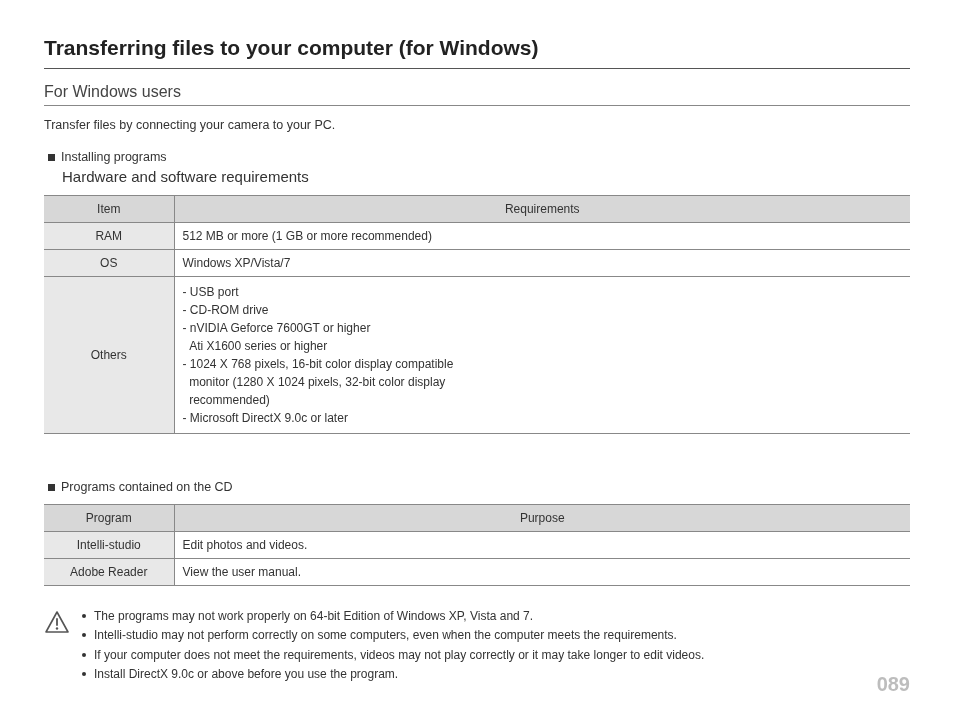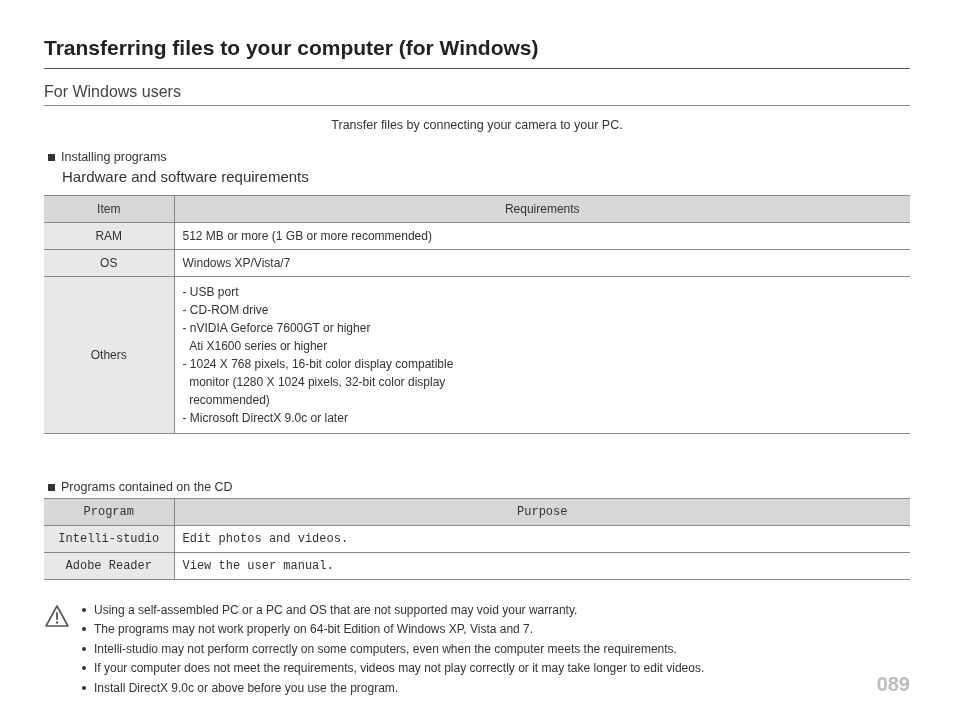--- a/index.html
+++ b/index.html
@@ -44,21 +44,20 @@
     margin: 0 0 4px 0;
   }
   .section-rule {
     border: none;
     border-top: 1px solid #888;
     margin: 0 0 12px 0;
   }
   .intro {
     font-size: 12.5px;
     margin: 0 0 18px 0;
-    text-align: center;
   }
   .subhead-row {
     display: flex;
     align-items: flex-start;
     gap: 6px;
     font-size: 12.5px;
     margin: 0 0 4px 4px;
   }
   .square-bullet {
     width: 7px;
@@ -202,21 +201,21 @@
 
     </div>
 
     <div class="col">
 
       <div class="subhead-row" style="margin-top:12px;">
         <span class="square-bullet"></span>
         <span class="subhead-text">Programs contained on the CD</span>
       </div>
 
-      <table class="spec prog-table" style="margin-top:4px;font-family:Liberation Mono, monospace;">
+      <table class="spec prog-table" style="margin-top:10px;">
         <thead>
           <tr>
             <th class="col-sep">Program</th>
             <th>Purpose</th>
           </tr>
         </thead>
         <tbody>
           <tr>
             <td class="keycell">Intelli-studio</td>
             <td class="valcell">Edit photos and videos.</td>
@@ -230,21 +229,20 @@
 
       <div class="warning-block">
         <span class="warn-icon">
           <svg width="26" height="24" viewBox="0 0 26 24">
             <polygon points="13,2 24,22 2,22" fill="none" stroke="#555" stroke-width="1.6" stroke-linejoin="round"></polygon>
             <line x1="13" y1="9" x2="13" y2="15" stroke="#555" stroke-width="1.8" stroke-linecap="round"></line>
             <circle cx="13" cy="18.5" r="1.2" fill="#555"></circle>
           </svg>
         </span>
         <ul class="warn-list">
-          <li>Using a self-assembled PC or a PC and OS that are not supported may void your warranty.</li>
           <li>The programs may not work properly on 64-bit Edition of Windows XP, Vista and 7.</li>
           <li>Intelli-studio may not perform correctly on some computers, even when the computer meets the requirements.</li>
           <li>If your computer does not meet the requirements, videos may not play correctly or it may take longer to edit videos.</li>
           <li>Install DirectX 9.0c or above before you use the program.</li>
         </ul>
       </div>
 
     </div>
 
   </div>

